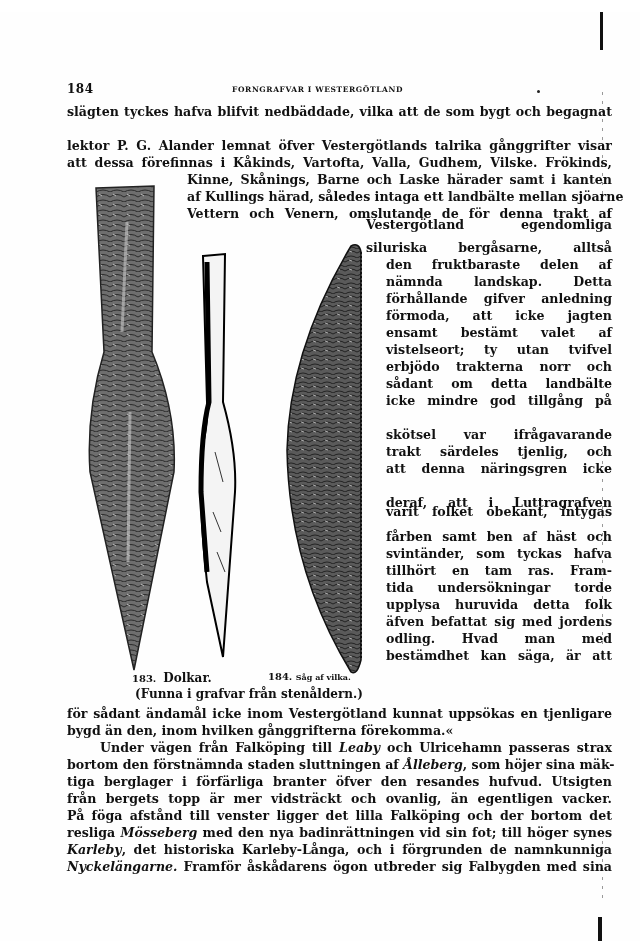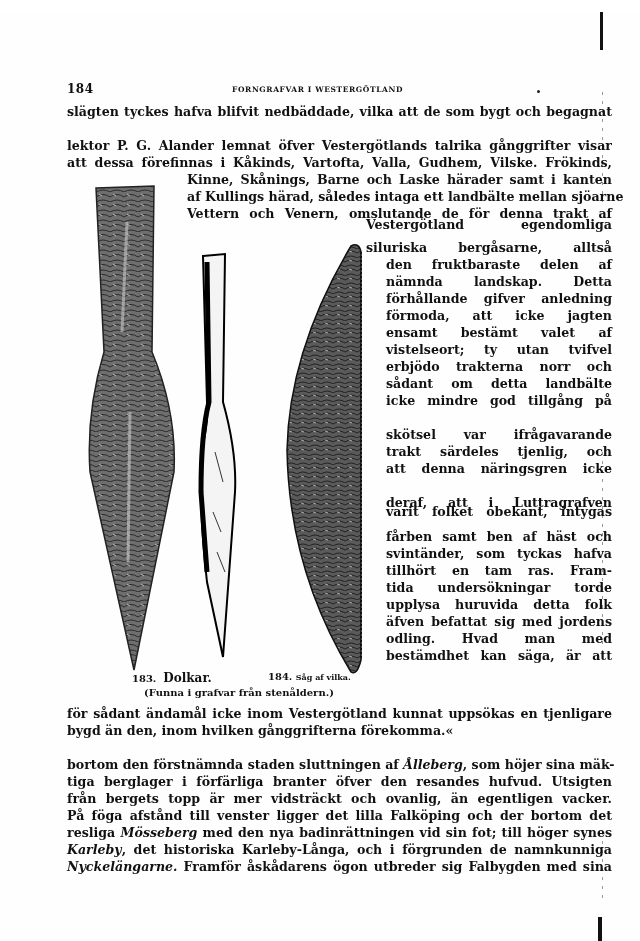--- a/index.html
+++ b/index.html
@@ -103,22 +103,23 @@
     <path d="M66 6 Q74 2 76 12 L76 420 Q72 436 66 432 Q4 330 2 210 Q4 110 66 6 Z" fill="url(#flake2)" stroke="#111" stroke-width="1.5"></path>
     <path d="M76 12 L76 420" stroke="#111" stroke-width="2" stroke-dasharray="2 2"></path>
   </svg>
 
   <div class="cap" style="left:132px;top:659px;font-size:10px;">
     <span>183.</span>&nbsp;&nbsp;<span style="font-size:12px;">Dolkar.</span>
   </div>
   <div class="cap" style="left:268px;top:659px;font-size:10px;">
     <span>184.</span>&nbsp;<span style="font-size:8px;">Såg af vilka.</span>
   </div>
-  <div class="cap" style="left:144px;top:675px;font-size:10px;">(Funna i grafvar från stenåldern.)</div>
+  <div class="cap" style="left:135px;top:675px;font-size:12px;">(Funna i grafvar från stenåldern.)</div>
 
+  <div class="line indent" style="top:728px;"><span>Under vägen från Falköping till </span><i class="it">Leaby</i><span> och Ulricehamn passeras strax</span></div>
   <div class="line full" style="top:745px;"><span>bortom den förstnämnda staden sluttningen af </span><i class="it">Ålleberg</i><span>, som höjer sina mäk-</span></div>
   <div class="line full" style="top:762px;">tiga berglager i förfärliga branter öfver den resandes hufvud. Utsigten</div>
   <div class="line full" style="top:779px;">från bergets topp är mer vidsträckt och ovanlig, än egentligen vacker.</div>
   <div class="line full" style="top:796px;">På föga afstånd till venster ligger det lilla Falköping och der bortom det</div>
   <div class="line full" style="top:813px;"><span>resliga </span><i class="it">Mösseberg</i><span> med den nya badinrättningen vid sin fot; till höger synes</span></div>
   <div class="line full" style="top:830px;"><i class="it">Karleby</i><span>, det historiska Karleby-Långa, och i förgrunden de namnkunniga</span></div>
   <div class="line full" style="top:847px;"><i class="it">Nyckelängarne.</i><span> Framför åskådarens ögon utbreder sig Falbygden med sina</span></div>
 
 </div>
 

